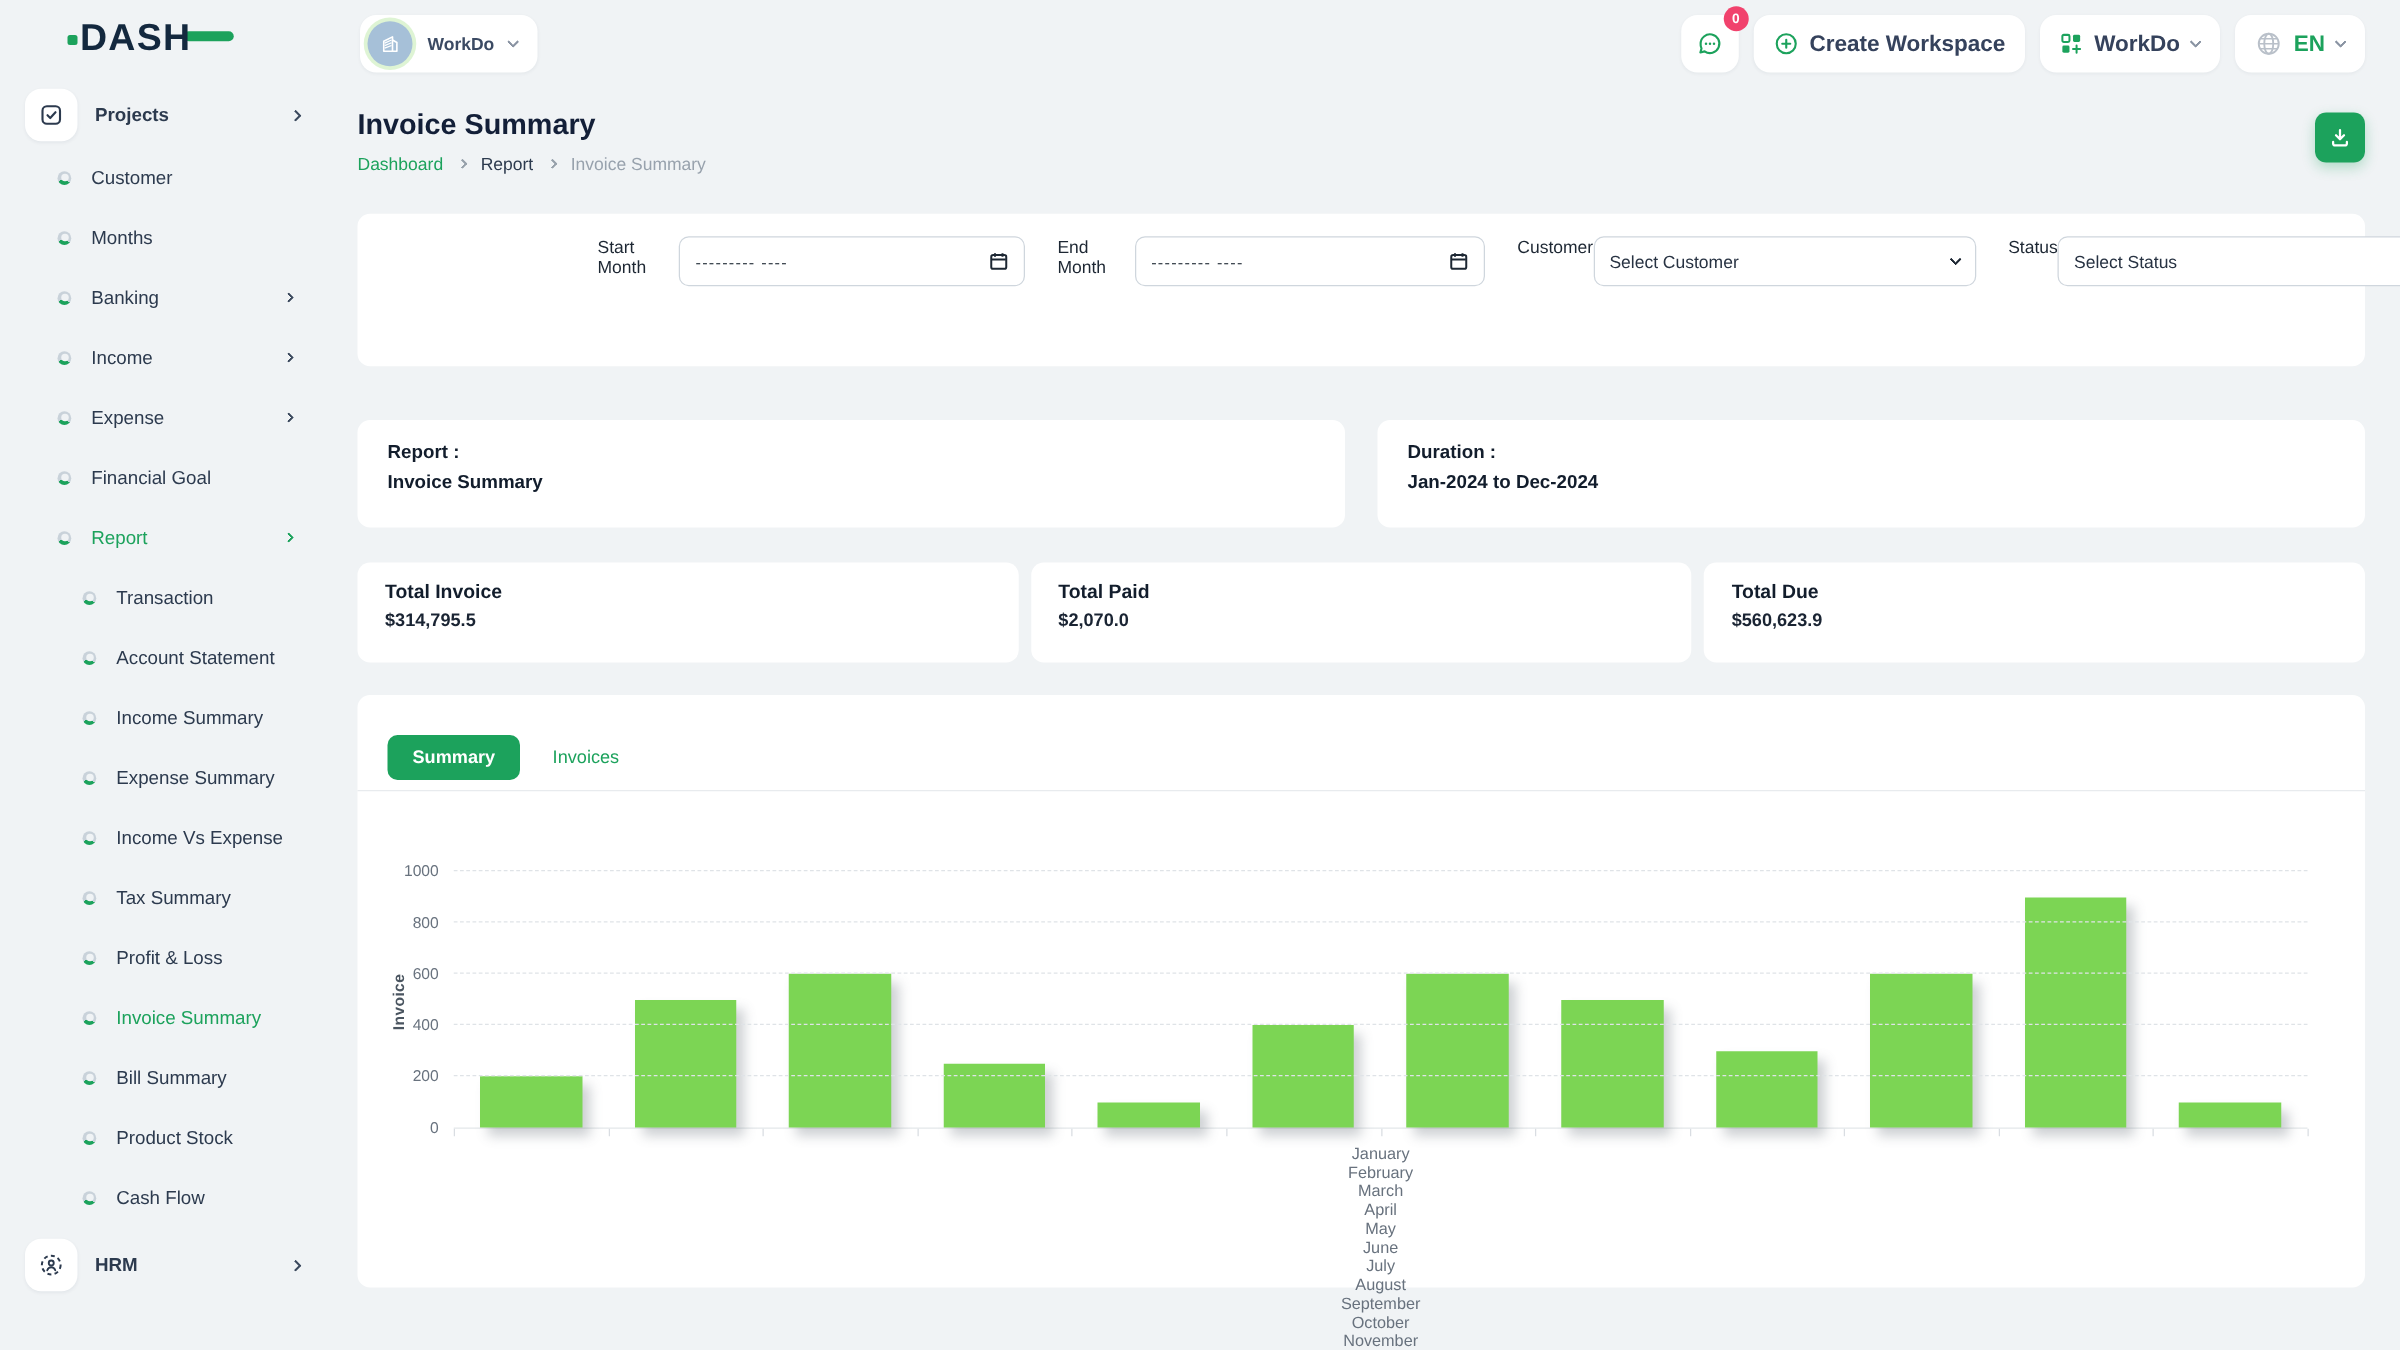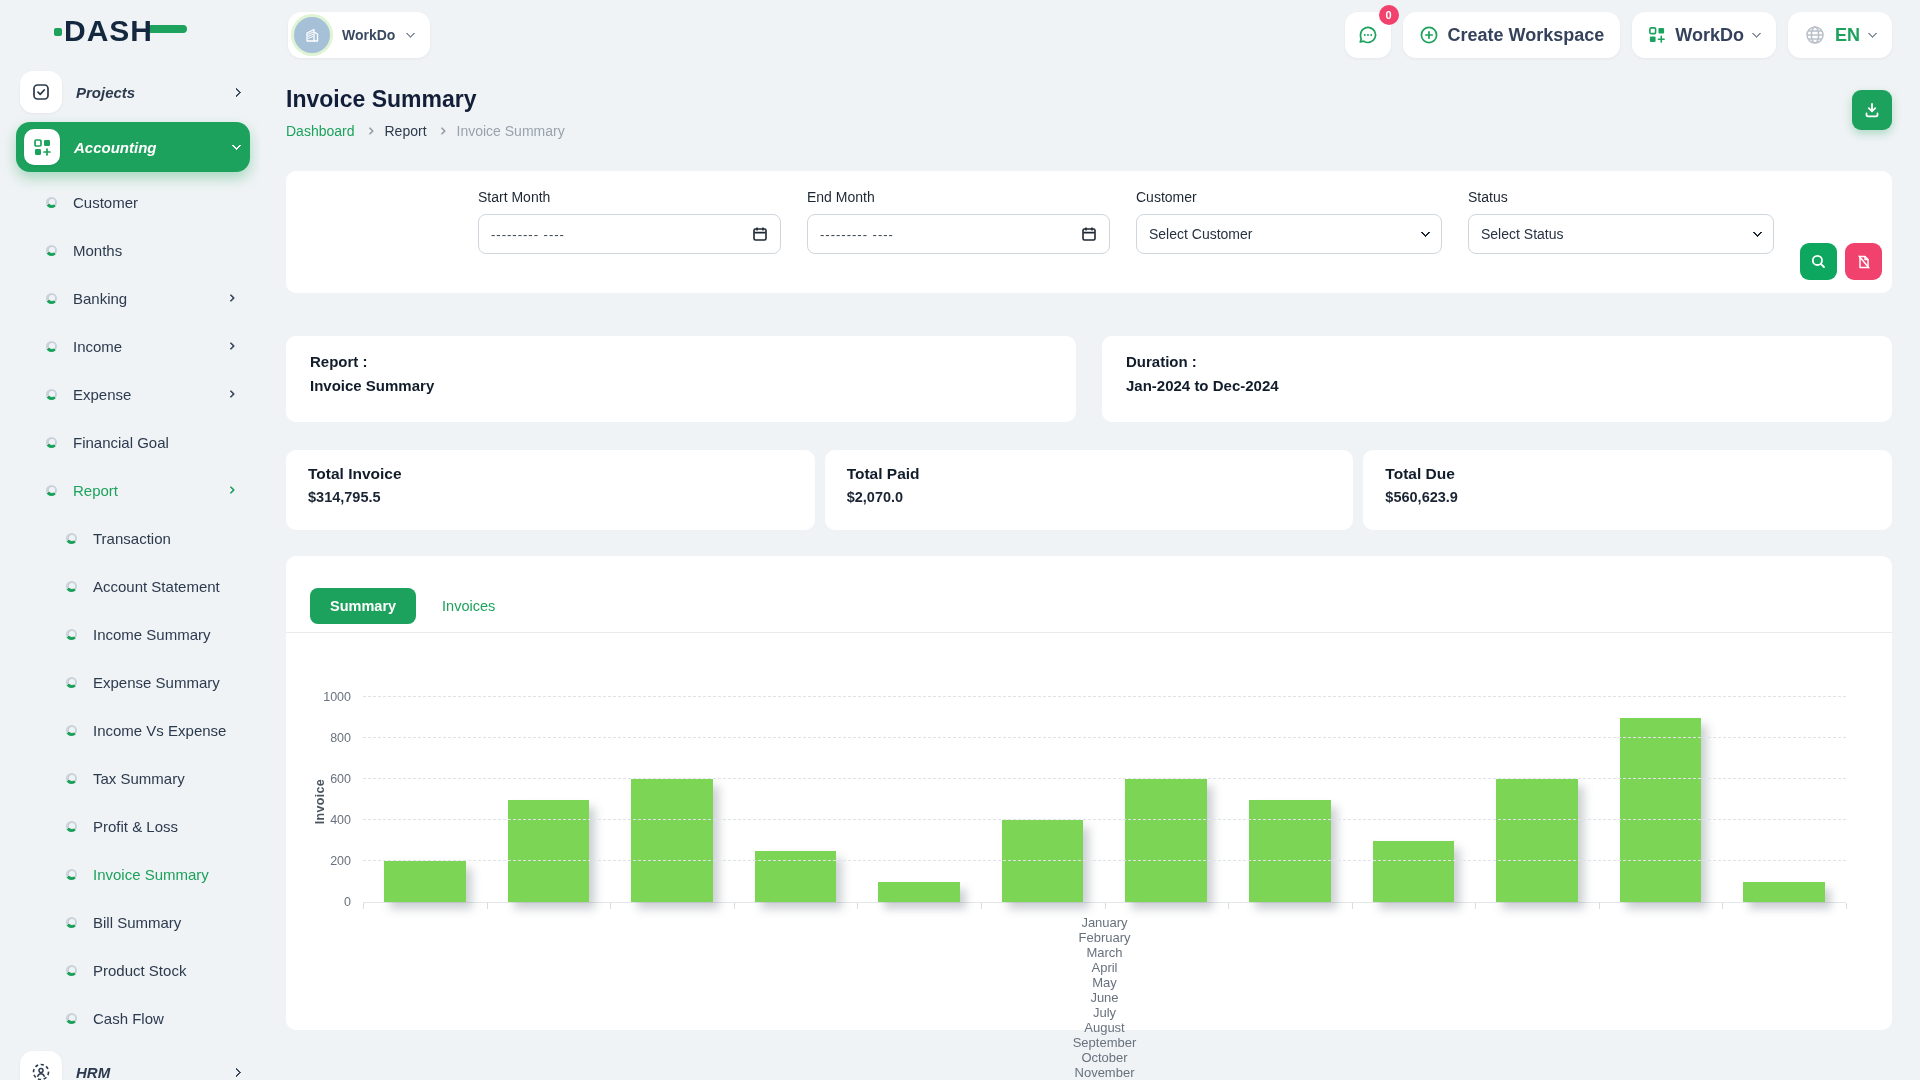--- a/index.html
+++ b/index.html
@@ -14,21 +14,21 @@
 
   
   .sidebar{width:260px; flex:0 0 260px; padding:0 10px 0 16px; overflow:hidden;}
   .logo{height:62px; display:flex; align-items:center; padding-left:48px; cursor:pointer;text-align:right;}
   .logo-text{font-size:30px; font-weight:800; letter-spacing:1px; color:#13283e; position:relative;}
   .logo-text::before{content:""; position:absolute; left:-10px; top:14px; width:8px; height:8px; border-radius:2px; background:var(--green);}
   .logo-bar{display:inline-block; width:40px; height:8px; border-radius:4px; background:var(--green); margin-left:-6px; margin-bottom:4px;}
   .nav{padding-top:4px;}
   .s-top{display:flex; align-items:center; height:52px; gap:14px; padding:0 10px 0 4px; cursor:pointer; color:#2c3a4e;}
   .s-top .big-ic{width:42px; height:42px; border-radius:13px; background:#fff; display:flex; align-items:center; justify-content:center; box-shadow:0 1px 3px rgba(20,40,60,.06);}
-  .s-top .s-label{flex:1; font-size:15px; font-weight:600;font-style:italic;}
+  .s-top .s-label{flex:1; font-size:15px; font-weight:600;}
   .s-top.pill{background:var(--green); border-radius:14px; color:#fff; height:50px; margin:4px 0 6px 0; box-shadow:0 6px 14px rgba(28,162,92,.35);}
   .s-top.pill .big-ic{width:36px; height:36px; border-radius:10px; margin-left:4px;}
   .s-top.pill .s-label{color:#fff; font-weight:700;}
   .s-item{display:flex; align-items:center; height:48px; gap:16px; padding-left:30px; padding-right:16px; cursor:pointer; color:#2c3a4e;}
   .s-item .s-label{flex:1; font-size:15px;}
   .s-item.lvl2{padding-left:50px;}
   .s-item.act{color:var(--green);}
   .bullet{width:11px; height:11px; border-radius:50%; position:relative; flex:0 0 11px;
           background:conic-gradient(from 130deg, var(--green) 0 110deg, #c9d2da 110deg 360deg);}
   .bullet::after{content:""; position:absolute; inset:2.5px; border-radius:50%; background:var(--bg);}
@@ -58,21 +58,21 @@
   .bc-link{color:var(--green); cursor:pointer;}
   .bc-mid{color:#2c3a4e; cursor:pointer;}
   .bc-cur{color:var(--muted);}
   .bc-sep{color:#97a1ab;}
   .dl-btn{width:40px; height:40px; border:none; border-radius:9px; background:var(--green); display:flex; align-items:center; justify-content:center; cursor:pointer; margin-top:4px; box-shadow:0 4px 10px rgba(28,162,92,.3);}
 
   .card{background:var(--card); border-radius:10px;}
 
   
   .filter-card{height:122px; padding:18px 26px 0 192px; margin-bottom:43px; display:flex; gap:26px;}
-  .f-field{display:flex; flex-direction:column;}
+  .f-field{display:flex; flex-direction:row;justify-content:space-between;}
   .f-label{font-size:14px; color:#1d2733; margin-bottom:9px;}
   .inputish{height:40px; border:1px solid var(--border); border-radius:8px; background:#fff; display:flex; align-items:center; padding:0 12px; gap:8px; cursor:pointer;}
   .inputish .ph{flex:1; color:#3a434d; letter-spacing:1px; font-size:13px;}
   .inputish.sel .ph{letter-spacing:0; font-size:14px; color:#273242;}
   .w-month{width:303px;}
   .w-select{width:306px;}
   .f-actions{display:flex; gap:8px; align-items:flex-end; padding-bottom:2px; margin-left:0;}
   .sq-btn{width:37px; height:37px; border:none; border-radius:9px; display:flex; align-items:center; justify-content:center; cursor:pointer;}
   .sq-btn.green{background:#0ea75f;}
   .sq-btn.pink{background:var(--pink);}
@@ -125,32 +125,20 @@
         <span class="big-ic">
           <svg width="20" height="20" viewBox="0 0 20 20">
               <rect x="3" y="3" width="14" height="14" rx="3.5" fill="none" stroke="#2c3a4e" stroke-width="1.7"></rect>
               <path d="M7 10.2 L9.2 12.4 L13.4 7.8" fill="none" stroke="#2c3a4e" stroke-width="1.7" stroke-linecap="round" stroke-linejoin="round"></path>
             </svg>
         </span>
         <span class="s-label">Projects</span>
         <span class="chev" style="color:#3c4a5e;"></span>
       </div>
 
-      <div class="s-top pill">
-        <span class="big-ic">
-          <svg width="19" height="19" viewBox="0 0 19 19">
-              <rect x="2" y="2" width="6" height="6" rx="1.2" fill="none" stroke="#1ca25c" stroke-width="1.7"></rect>
-              <rect x="11" y="2" width="6" height="6" rx="1.2" fill="#1ca25c"></rect>
-              <rect x="2" y="11" width="6" height="6" rx="1.2" fill="#1ca25c"></rect>
-              <path d="M14 11v6 M11 14h6" stroke="#1ca25c" stroke-width="1.7" stroke-linecap="round"></path>
-            </svg>
-        </span>
-        <span class="s-label">Accounting</span>
-        <span class="chev down" style="color:#fff;"></span>
-      </div>
 
       <div class="s-item">
         <span class="bullet"></span>
         <span class="s-label">Customer</span>
       </div>
       <div class="s-item">
         <span class="bullet"></span>
         <span class="s-label">Months</span>
       </div>
       <div class="s-item">

